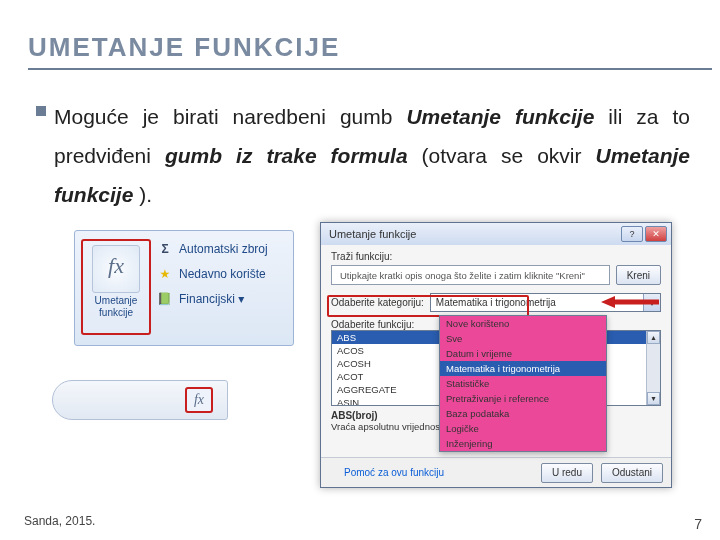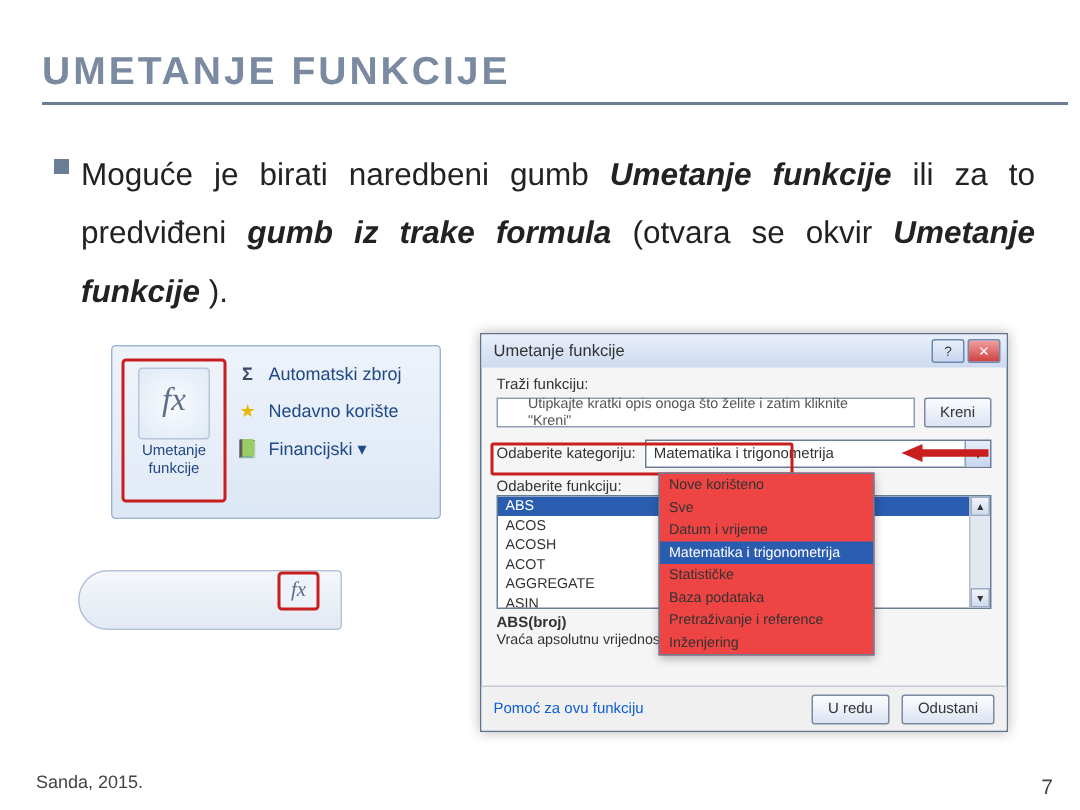--- a/index.html
+++ b/index.html
@@ -104,21 +104,21 @@
   .ico-book { color: #3c8c3c; }
 
   
   .formula-snip {
     position: absolute;
     top: 380px; left: 52px;
     width: 176px; height: 40px;
     background: linear-gradient(#f4f7fb,#e2e9f3);
     border: 1px solid #b2c1d8;
     border-radius: 20px 3px 3px 20px;
-    display: flex; align-items: flex-start; justify-content: flex-end;
+    display: flex; align-items: center; justify-content: flex-end;
     padding-right: 14px;
   }
   .fx-small {
     width: 28px; height: 26px;
     border: 2px solid #c81e1e;
     border-radius: 3px;
     display: flex; align-items: center; justify-content: center;
     font-family: Georgia, serif;
     font-style: italic;
     font-size: 14px;
@@ -155,21 +155,21 @@
   }
   .dlg-help { background: linear-gradient(#e9effa,#c8d6ef); }
   .dlg-close { background: linear-gradient(#f0a0a0,#d04040); color: #fff; }
   .dlg-body { padding: 6px 10px 4px 10px; }
   .dlg-label { font-size: 10px; color: #333; margin-top: 0; }
   .dlg-row { display: flex; gap: 6px; align-items: center; margin-top: 3px; }
   .dlg-search {
     flex: 1; height: 20px;
     border: 1px solid #909db0;
     background: #fff;
-    padding: 0 20px;
+    padding: 0 8px;
     color: #555;
     font-size: 9.5px;
     display: flex; align-items: center;
   }
   .dlg-btn {
     height: 20px;
     border: 1px solid #7a8aa0;
     background: linear-gradient(#fbfcff,#dce4f2);
     border-radius: 2px;
     padding: 0 10px;
@@ -224,38 +224,38 @@
   .fn-scroll .sbtn {
     height: 13px; background: linear-gradient(#f1f5fb,#cfdaeb);
     border: 1px solid #9aabc6; font-size: 8px;
     display: flex; align-items: center; justify-content: center;
   }
   .sig { font-weight: bold; margin-top: 4px; font-size: 10px; }
   .desc { font-size: 9.5px; color: #333; }
   .dropdown-pop {
     position: absolute;
     top: 70px; left: 118px;
-    width: 144px;
-    background: #ef4444;
+    width: 168px;
+    background: #ec4899;
     border: 1px solid #6a7d95;
     box-shadow: 0 2px 6px rgba(0,0,0,0.3);
     z-index: 5;
   }
   .dd-item { padding: 2px 6px; font-size: 9.5px; }
   .dd-item.sel { background: #2a5db0; color: #fff; }
   .dlg-footer {
     position: absolute; bottom: 0; left: 0; right: 0;
     height: 30px;
     border-top: 1px solid #c5cbd4;
     display: flex; align-items: center;
     padding: 0 8px;
     gap: 8px;
     background: #f0f0f0;
   }
-  .help-link { color: #0b5ed7; font-size: 10px; flex: 1; }
+  .help-link { color: #0b5ed7; font-size: 10px; flex: 1; margin-left: 15px; }
 
   .footer-left {
     position: absolute;
     bottom: 12px; left: 24px;
     font-size: 12px;
     color: #444;
   }
   .footer-right {
     position: absolute;
     bottom: 8px; right: 18px;
@@ -347,22 +347,23 @@
     </div>
     <div class="sig">ABS(broj)</div>
     <div class="desc">Vraća apsolutnu vrijednost broja</div>
 
     <div class="dropdown-pop">
       <div class="dd-item">Nove korišteno</div>
       <div class="dd-item">Sve</div>
       <div class="dd-item">Datum i vrijeme</div>
       <div class="dd-item sel">Matematika i trigonometrija</div>
       <div class="dd-item">Statističke</div>
+      <div class="dd-item">Pretraživanje i reference</div>
       <div class="dd-item">Baza podataka</div>
-      <div class="dd-item">Pretraživanje i reference</div>
+      <div class="dd-item">Logičke</div>
       <div class="dd-item">Inženjering</div>
     </div>
   </div>
   <div class="dlg-footer">
     <div class="help-link">Pomoć za ovu funkciju</div>
     <div class="dlg-btn">U redu</div>
     <div class="dlg-btn">Odustani</div>
   </div>
 </div>
 

